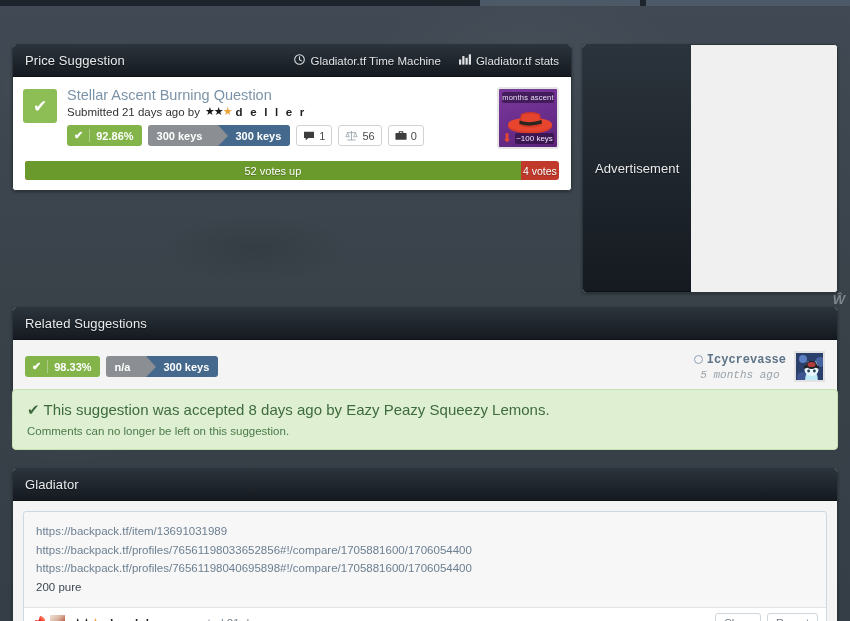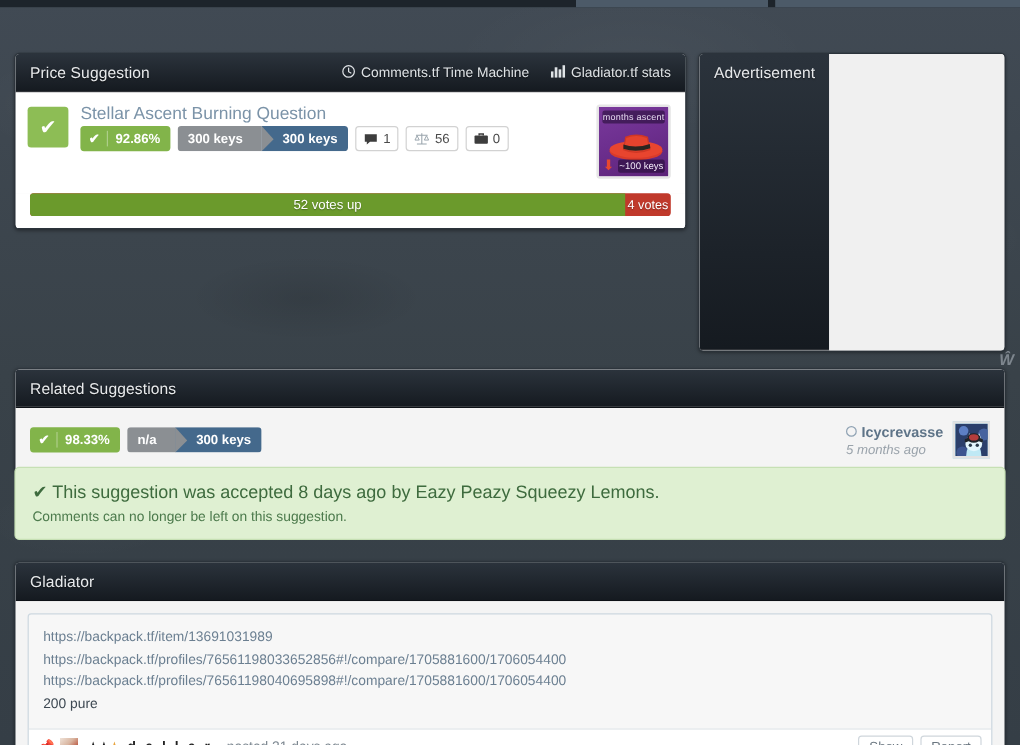--- a/index.html
+++ b/index.html
@@ -51,20 +51,21 @@
     box-shadow: 0 1px 3px rgba(0,0,0,.35);
     overflow: hidden;
   }
   .panel-head {
     background: linear-gradient(180deg, #2b333c 0%, #151a20 100%);
     color: #e8eaec;
     font-size: 13px;
     padding: 8px 12px;
     border-bottom: 1px solid #0d1116;
     display: flex;
+    align-items: center;
     justify-content: space-between;
     text-shadow: 0 1px 1px rgba(0,0,0,.6);
   }
   .panel-head .title { letter-spacing: .1px; }
   .head-links { display: flex; gap: 18px; align-items: center; }
   .head-link {
     color: #dfe3e6;
     font-size: 11.5px;
     display: flex;
     align-items: center;
@@ -250,21 +251,21 @@
   }
   .rel-body {
     background: #f4f4f4;
     padding: 11px 12px;
     display: flex;
     align-items: center;
     justify-content: space-between;
     min-height: 50px;
   }
   .rel-user { display: flex; align-items: center; gap: 8px; }
-  .rel-user-text { text-align: left; }
+  .rel-user-text { text-align: center; font-family: Liberation Mono, monospace; }
   .rel-name {
     color: #5e7488; font-size: 12px; font-weight: bold;
     display: flex; align-items: center; justify-content: flex-end; gap: 4px;
     cursor: pointer;
   }
   .rel-name .circ {
     width: 9px; height: 9px; border: 1.6px solid #8fa2b3; border-radius: 50%;
     display: inline-block;
   }
   .rel-time { color: #9aa3ab; font-size: 11px; font-style: italic; margin-top: 2px; }
@@ -359,41 +360,46 @@
       <div class="panel-head">
         <span class="title">Price Suggestion</span>
         <span class="head-links">
           <span class="head-link">
             <span>
               <svg width="11" height="11" viewBox="0 0 16 16">
                   <circle cx="8" cy="8" r="7" fill="none" stroke="#dfe3e6" stroke-width="1.5"></circle>
                   <path d="M8 4v4.4l2.8 1.6" fill="none" stroke="#dfe3e6" stroke-width="1.5" stroke-linecap="round"></path>
                 </svg>
             </span>
-            <span>Comments.tf Time Machine</span>
+            <span>Gladiator.tf Time Machine</span>
           </span>
           <span class="head-link">
             <span>
               <svg width="12" height="11" viewBox="0 0 14 12">
                   <rect x="0" y="6" width="2.6" height="6" fill="#dfe3e6"></rect>
                   <rect x="3.8" y="2" width="2.6" height="10" fill="#dfe3e6"></rect>
                   <rect x="7.6" y="4" width="2.6" height="8" fill="#dfe3e6"></rect>
                   <rect x="11.4" y="0" width="2.6" height="12" fill="#dfe3e6"></rect>
                 </svg>
             </span>
             <span>Gladiator.tf stats</span>
           </span>
         </span>
       </div>
 
       <div class="sugg-body">
         <div class="check-box">✔</div>
 
         <div class="sugg-main">
           <div class="sugg-title">Stellar Ascent Burning Question</div>
+          <div class="sugg-sub">
+            <span>Submitted 21 days ago by</span>
+            <span class="stars"><span class="star-b">★</span><span class="star-b">★</span><span class="star-o">★</span></span>
+            <span class="uname">d e l l e r</span>
+          </div>
 
           <div class="badges">
             <span class="badge-pct">
               <span>✔</span>
               <span class="divline"></span>
               <span>92.86%</span>
             </span>
 
             <span class="price-arrow">
               <span class="pa-old">300 keys</span>

